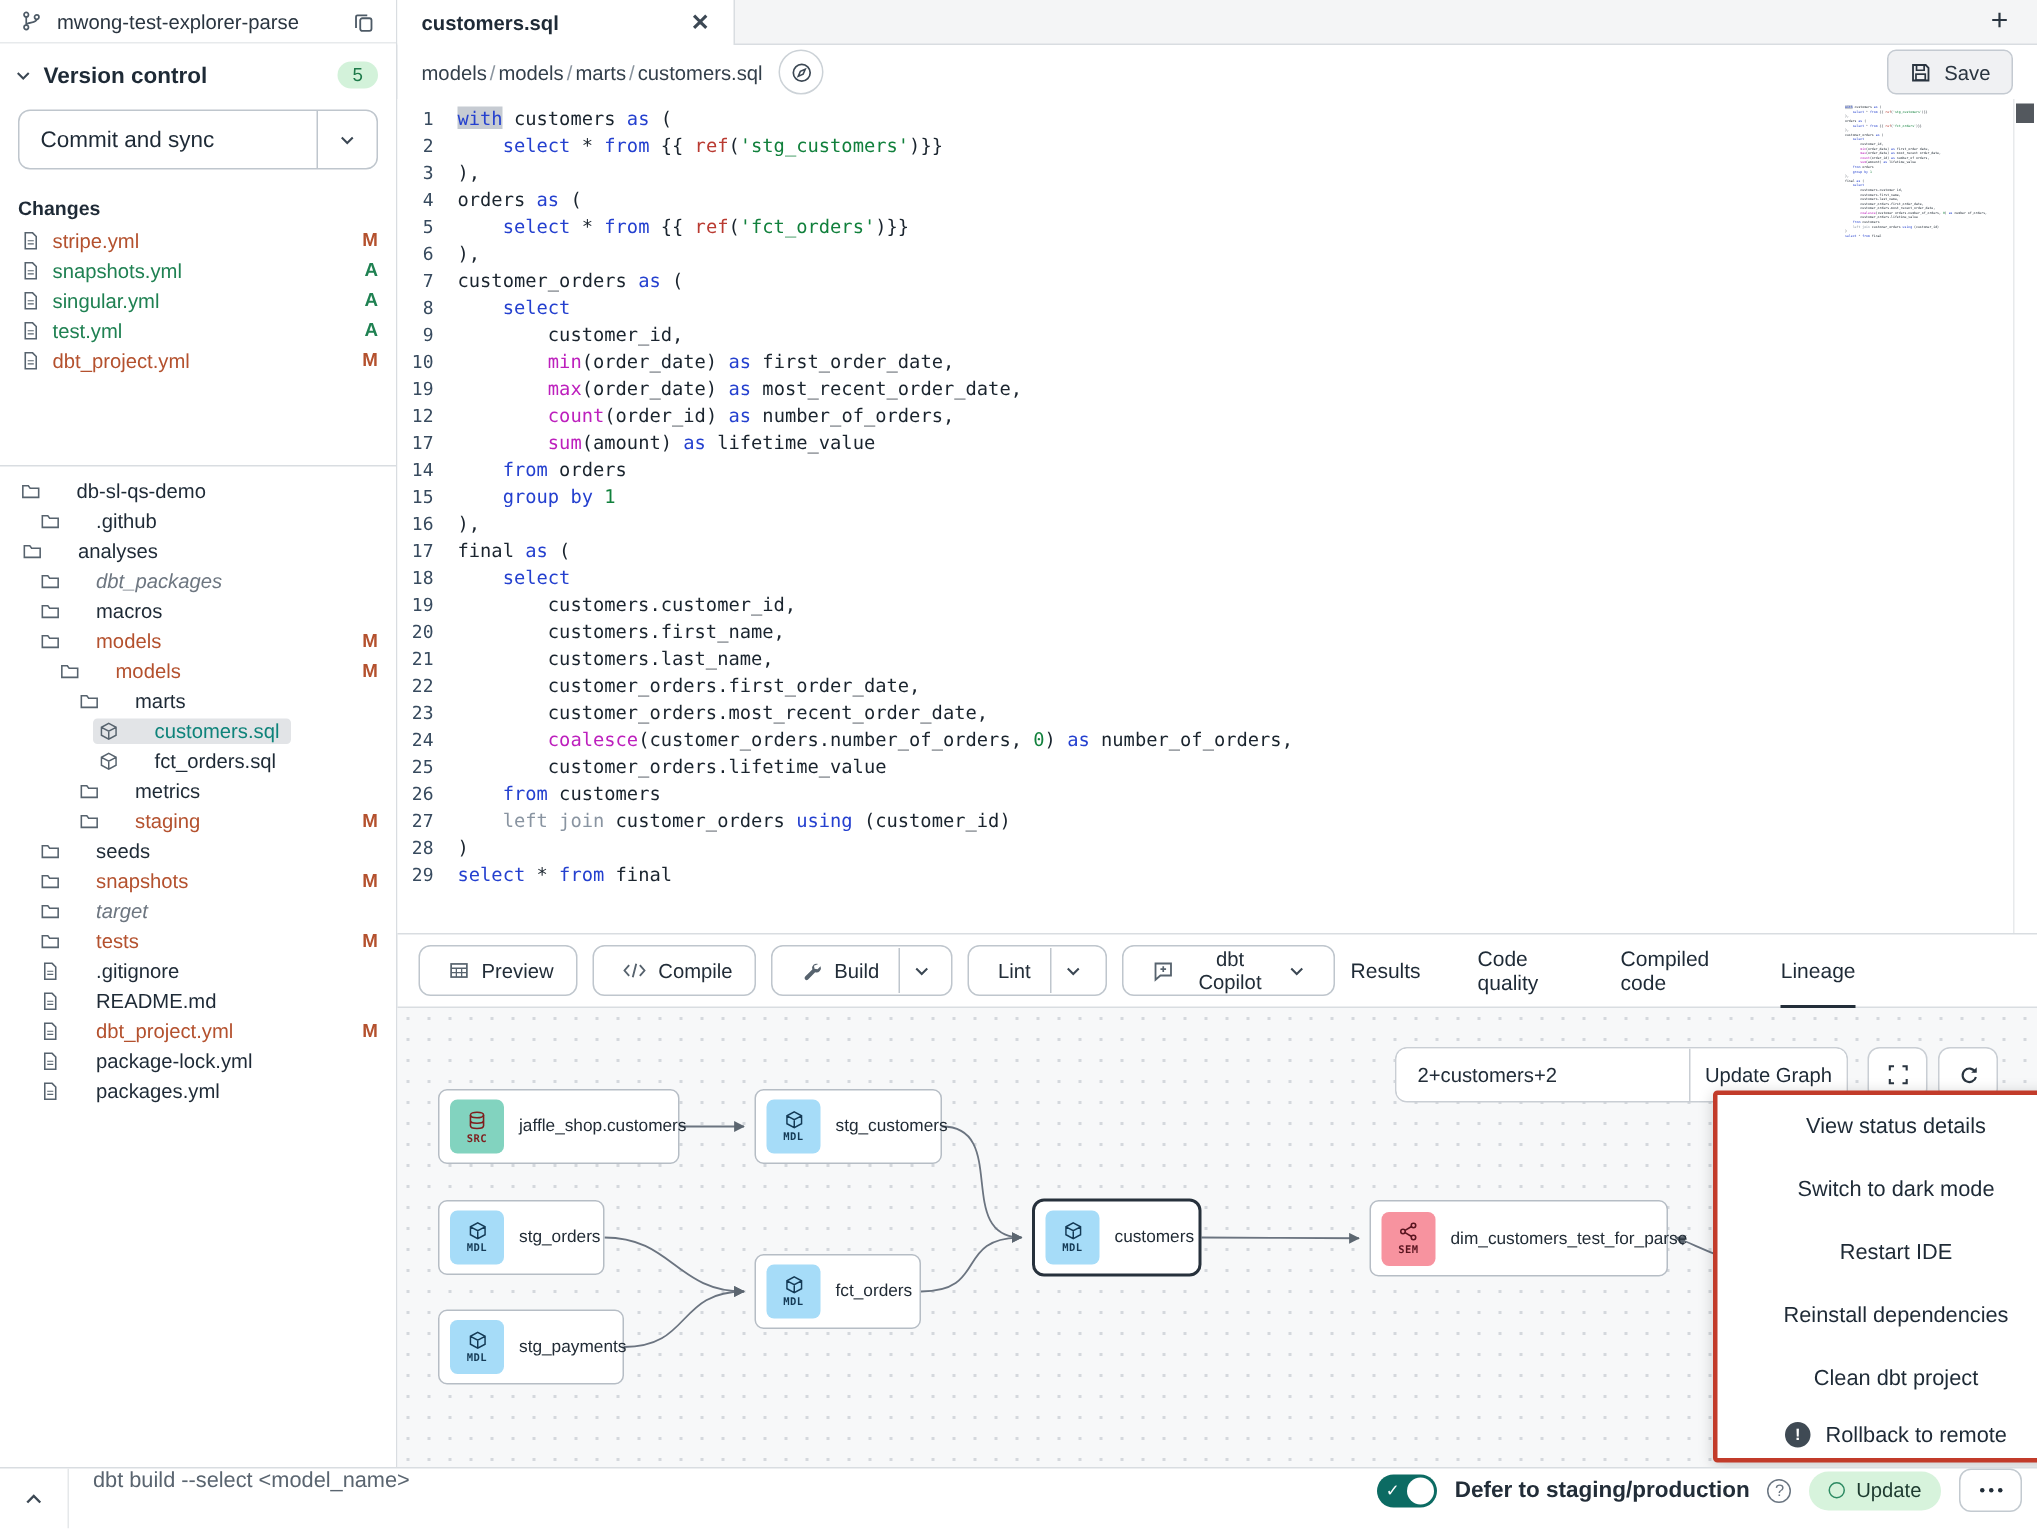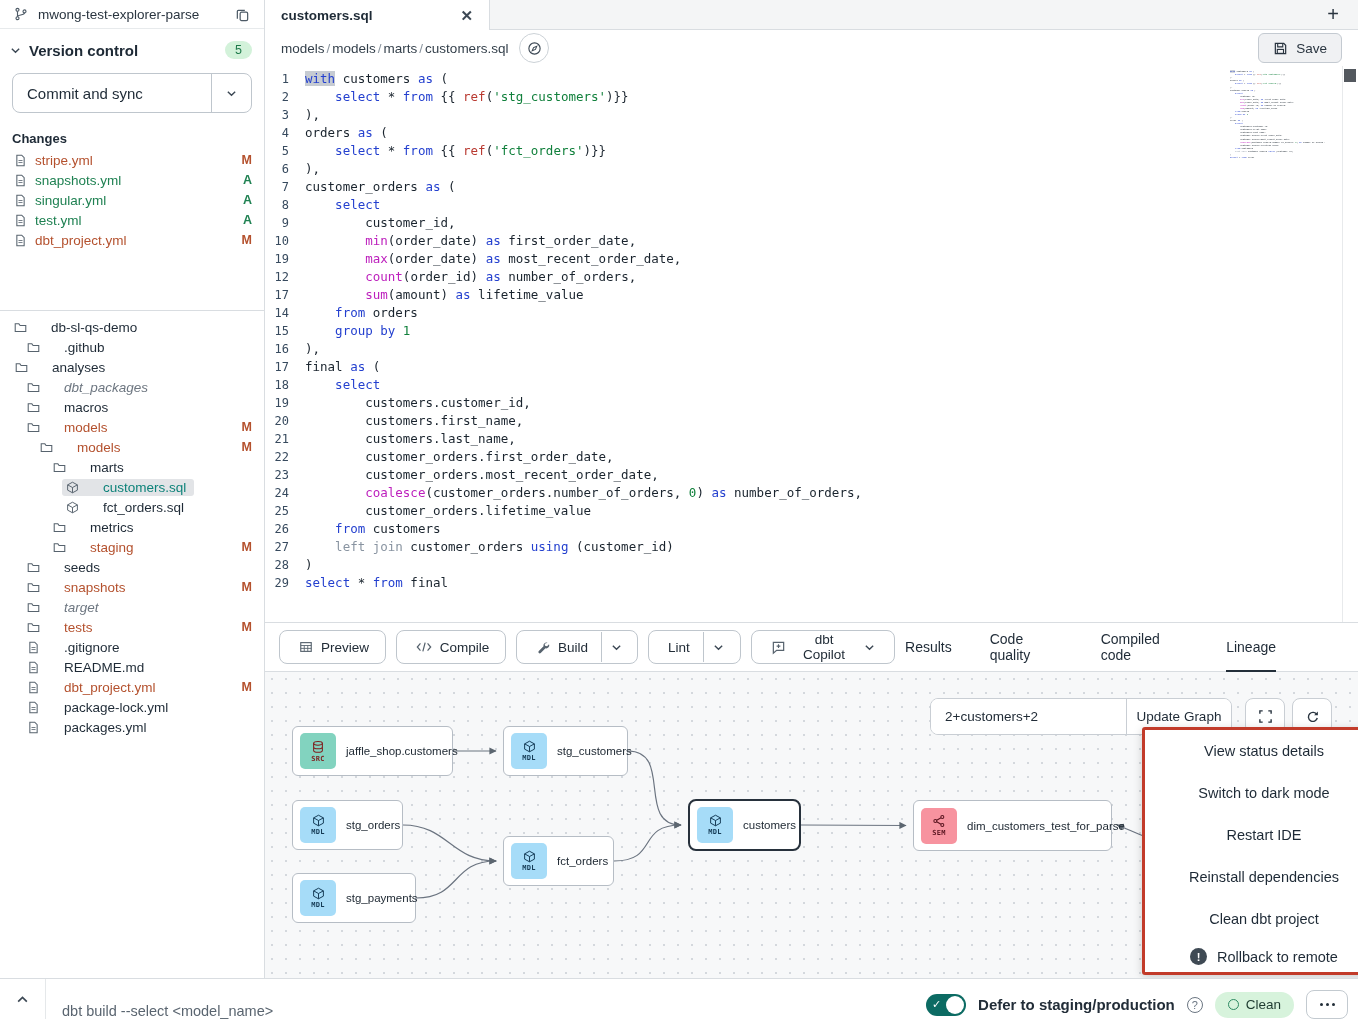--- a/index.html
+++ b/index.html
@@ -61,21 +61,21 @@
   .mm-scale .code-line{height:18px;}
   .v-scroll{position:absolute;top:0;right:0;bottom:0;width:16px;border-left:1px solid #e8eaec;background:#fff;}
   .v-thumb{position:absolute;top:3px;right:2px;width:12px;height:13px;background:#53585e;}
 
   
   .toolbar{height:50px;flex:none;display:flex;align-items:center;gap:10px;padding:0 14px;border-top:1px solid var(--border);border-bottom:1px solid var(--border);}
   .action-btn{height:34px;display:flex;align-items:stretch;border:1px solid var(--btn-border);border-radius:8px;background:#fff;overflow:hidden;font-size:13.5px;color:#222d38;cursor:pointer;}
   .ab-main{display:flex;align-items:center;gap:8px;padding:0 13px;}
   .ab-caret{width:34px;border-left:1px solid var(--btn-border);display:flex;align-items:center;justify-content:center;color:#3c4854;}
   .ab-chev{display:flex;align-items:center;margin-left:2px;color:#3c4854;}
-  .result-tabs{margin-left:auto;margin-right:68px;display:flex;gap:38px;height:100%;}
+  .result-tabs{margin-left:auto;margin-right:107px;display:flex;gap:38px;height:100%;}
   .result-tab{display:flex;align-items:center;font-size:14px;border-bottom:2px solid transparent;margin-bottom:-1px;cursor:pointer;}
   .result-tab.active{border-bottom-color:#232e39;}
 
   
   .lineage{flex:1;position:relative;background:#f7f8f9;overflow:hidden;
     background-image:radial-gradient(#d4d8dd 1px, transparent 1.3px);background-size:14px 14px;}
   .edges{position:absolute;left:0;top:0;width:1093px;height:306px;}
   .lineage-node{position:absolute;background:#fff;border:1px solid #b6bdc5;border-radius:6px;display:flex;align-items:center;gap:10px;padding:0 10px 0 7px;cursor:pointer;}
   .lineage-node.selected{border:2px solid #27313c;border-radius:8px;}
   .node-badge{width:36px;height:36px;border-radius:5px;flex:none;display:flex;flex-direction:column;align-items:center;justify-content:center;gap:1px;}
@@ -90,21 +90,21 @@
   .ctl-btn{position:absolute;top:26px;width:40px;height:36px;border:1px solid #c9ced4;border-radius:8px;background:#fff;display:flex;align-items:center;justify-content:center;color:#2a3540;cursor:pointer;}
 
   
   .ctx-menu{position:absolute;left:877px;top:55px;width:244px;height:248px;background:#fff;border:3px solid #c23b2a;border-radius:3px;box-shadow:0 2px 10px rgba(0,0,0,.18);display:flex;flex-direction:column;align-items:center;}
   .ctx-item{height:42px;flex:none;display:flex;align-items:center;padding:0 16px;font-size:14.5px;cursor:pointer;}
   .ctx-divider{border-top:1px solid #e2e5e8;margin:0;}
   .ctx-footer{height:39px;display:flex;align-items:center;gap:10px;padding:0 14px;font-size:14.5px;cursor:pointer;}
   .excl{width:17px;height:17px;border-radius:50%;background:#3f4a54;color:#fff;font-size:11px;font-weight:bold;display:flex;align-items:center;justify-content:center;flex:none;}
 
   
-  .status-bar{height:41px;flex:none;display:flex;align-items:flex-end;border-top:1px solid var(--border);background:#fff;}
+  .status-bar{height:41px;flex:none;display:flex;align-items:flex-start;border-top:1px solid var(--border);background:#fff;}
   .sb-toggle-cell{width:46px;height:100%;display:flex;align-items:center;justify-content:center;border-right:1px solid #e5e8ea;color:#3c4854;cursor:pointer;}
   .sb-command{margin-left:16px;font-size:14.5px;color:#5a6570;}
   .sb-right{margin-left:auto;display:flex;align-items:center;gap:12px;padding-right:10px;}
   .switch{width:40px;height:22px;border-radius:11px;background:#0c6b63;position:relative;flex:none;cursor:pointer;}
   .switch .knob{position:absolute;right:2px;top:2px;width:18px;height:18px;border-radius:50%;background:#fff;}
   .switch .chk{position:absolute;left:6px;top:4px;color:#fff;font-size:11px;}
   .defer-label{font-size:15px;font-weight:bold;color:#222d38;}
   .help-circ{width:16px;height:16px;border-radius:50%;border:1px solid #6b7682;color:#6b7682;font-size:11px;display:flex;align-items:center;justify-content:center;cursor:pointer;}
   .ready-pill{height:26px;display:flex;align-items:center;gap:7px;background:#d7f3dc;border-radius:13px;padding:0 13px;font-size:13.5px;color:#1d3a2f;}
   .ready-circ{width:11px;height:11px;border-radius:50%;border:1.5px solid #2c8a62;}
@@ -744,21 +744,21 @@
     <span class="sb-command">dbt build --select &lt;model_name&gt;</span>
     <div class="sb-right">
       <span class="switch">
         <span class="chk">✓</span>
         <span class="knob"></span>
       </span>
       <span class="defer-label">Defer to staging/production</span>
       <span class="help-circ">?</span>
       <span class="ready-pill">
         <span class="ready-circ"></span>
-        <span>Clean</span>
+        <span>Update</span>
       </span>
       <div class="dots-btn">
           <i></i>
           <i></i>
           <i></i>
         </div>
     </div>
   </div>
 </div>
 

